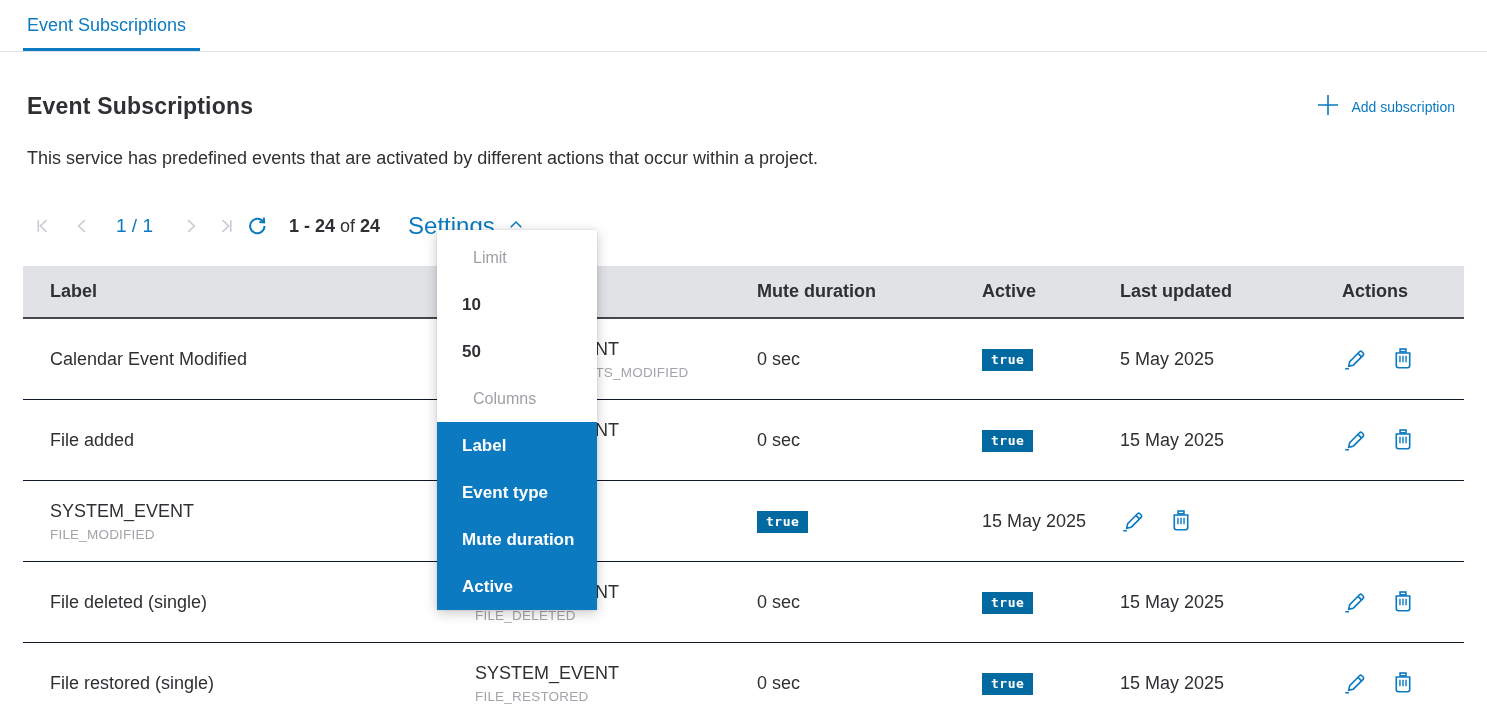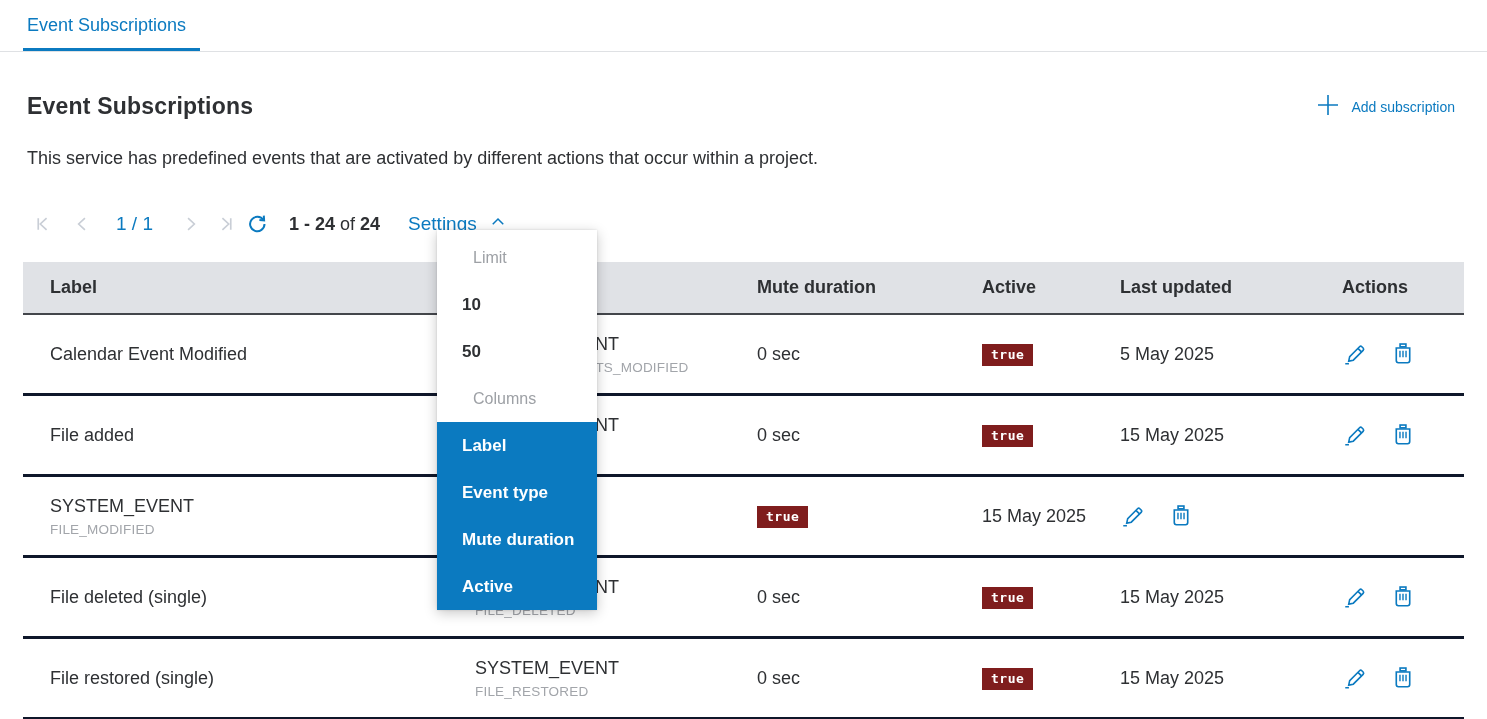--- a/index.html
+++ b/index.html
@@ -19,31 +19,31 @@
   .desc { margin:27px 27px 0; font-size:18px; color:#2e3033; }
 
   
   .toolbar { display:flex; align-items:center; margin:43px 27px 0 30px; font-size:18px; }
   .pgicon { display:flex; align-items:center; justify-content:center; width:24px; height:24px; cursor:pointer; }
   .pgicon svg { display:block; }
   .page-indicator { color:#0b7ac0; font-size:19px; margin:0 26px 0 22px; }
   .refresh { margin:0 20px 0 6px; }
   .range { color:#2e3033; margin-right:28px; }
   .range b { font-weight:700; }
-  .settings-btn { display:flex; align-items:center; gap:12px; color:#0b7ac0; cursor:pointer; font-size:19px; }
+  .settings-btn { display:flex; align-items:center; gap:12px; color:#0b7ac0; cursor:pointer; font-size:24px; }
 
   
   .table { margin:26px 23px 0; }
   .thead, .trow { display:grid; grid-template-columns:452px 282px 225px 138px 222px 1fr; align-items:center; }
   .thead { height:53px; background:#e0e2e6; border-bottom:2px solid #43464b; font-weight:700; font-size:18px; }
   .thead > div:first-child, .trow > div:first-child { padding-left:27px; }
-  .trow { height:81px; border-bottom:3px solid #0f172a; font-size:18px; }
+  .trow { height:81px; border-bottom:1px solid #0f172a; font-size:18px; }
   .etype-main { font-size:18px; color:#2e3033; line-height:1.25; white-space:nowrap; }
   .etype-sub { font-size:13.5px; color:#a2a5aa; margin-top:4px; letter-spacing:0.2px; white-space:nowrap; }
-  .badge { display:inline-block; background:#7f1d1d; color:#fff; font-family:"DejaVu Sans Mono", monospace;
+  .badge { display:inline-block; background:#0369a1; color:#fff; font-family:"DejaVu Sans Mono", monospace;
            font-weight:700; font-size:13px; padding:3px 9px 4px; letter-spacing:0.5px; }
   .actions-cell { display:flex; gap:22px; align-items:center; }
   .act-btn { cursor:pointer; display:flex; align-items:center; }
 
   
   .dropdown { position:absolute; left:437px; top:230px; width:160px; background:#fff;
               box-shadow:0 3px 12px rgba(0,0,0,0.22), 0 0 2px rgba(0,0,0,0.12); padding-top:4px; z-index:20; }
   .dd-item { height:47px; display:flex; align-items:center; padding-left:25px; font-size:17px; color:#2e3033; cursor:pointer;font-weight:bold; }
   .dd-section { height:47px; display:flex; align-items:center; padding-left:36px; font-size:16px; color:#9da0a5; }
   .dd-item.selected { background:#0b7ac0; color:#fff; }

